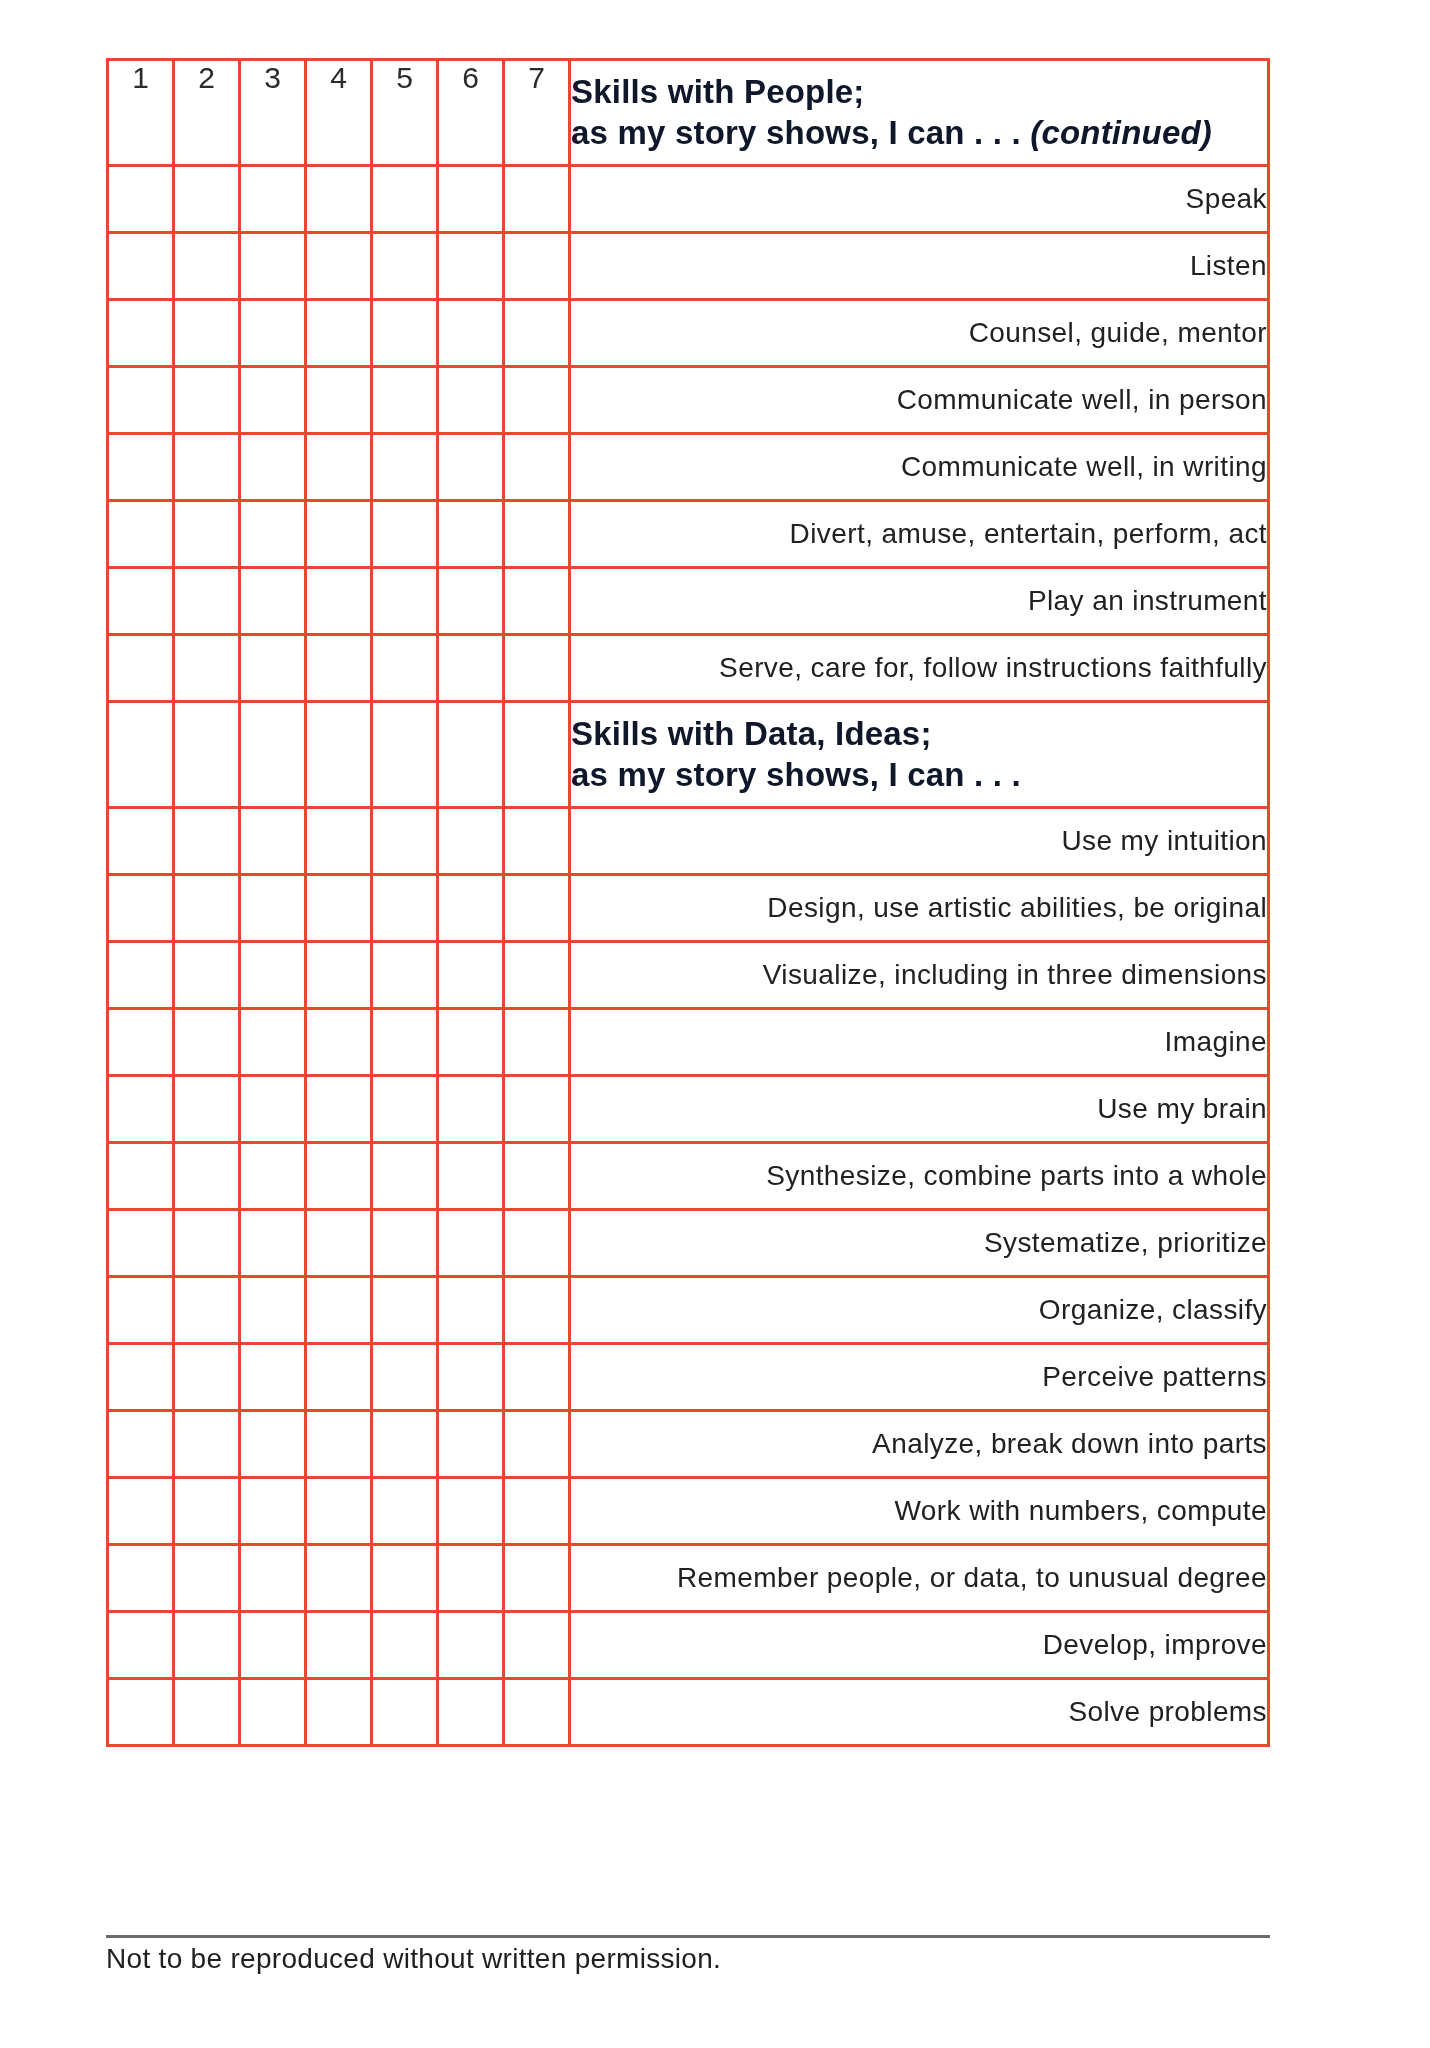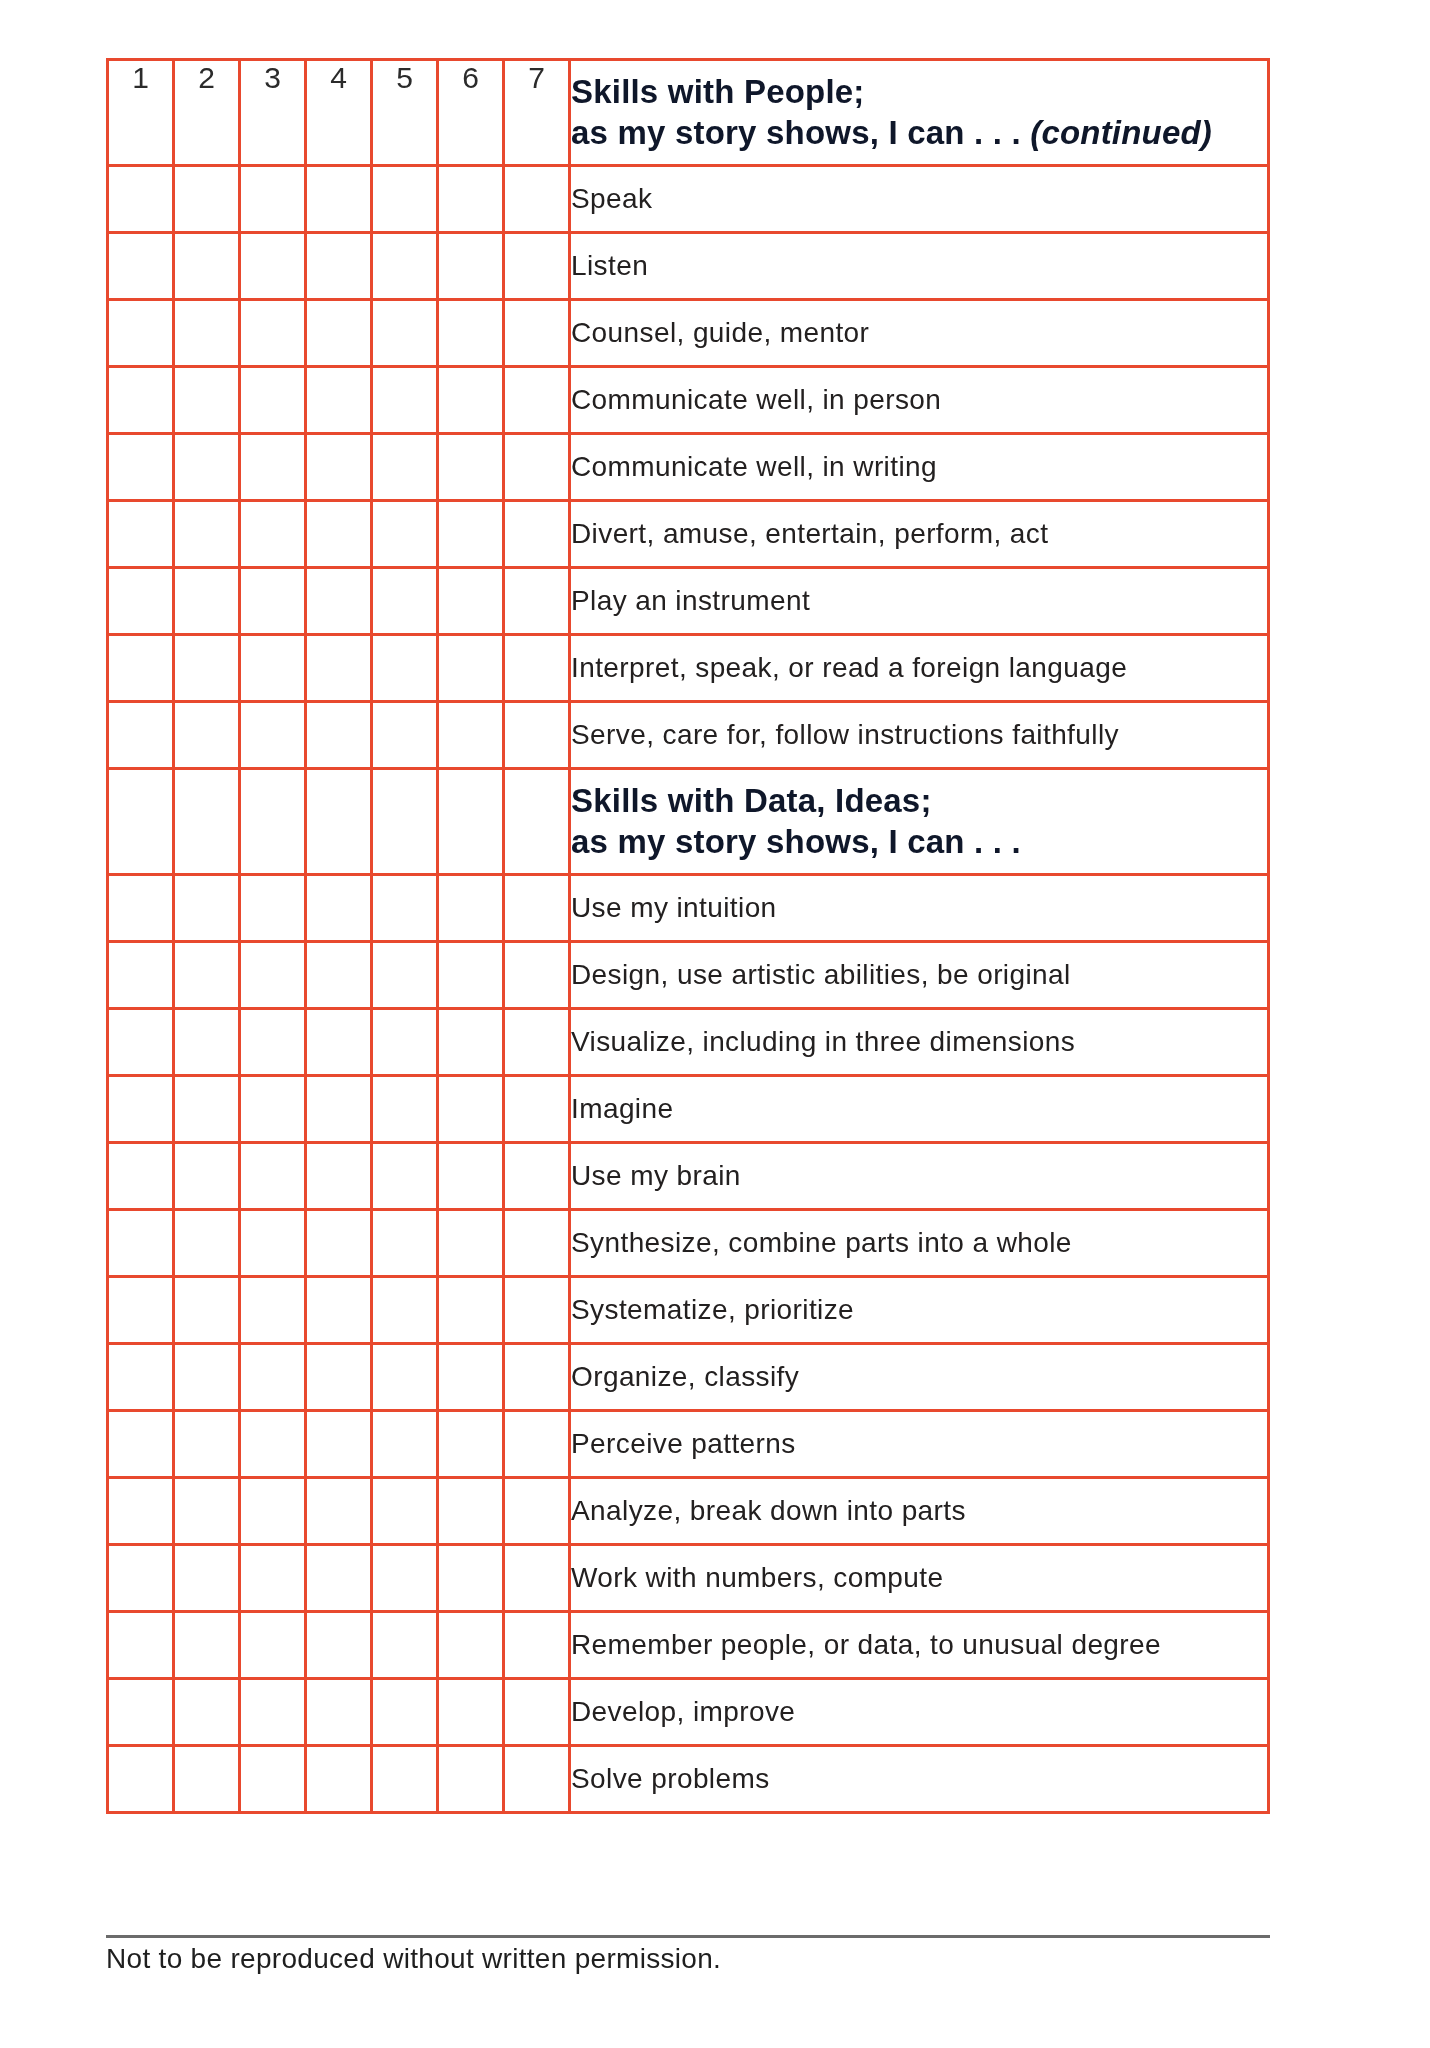--- a/index.html
+++ b/index.html
@@ -24,21 +24,21 @@
     table-layout: fixed;
   }
   table.skills td {
     border: 3px solid #e8492e;
     box-sizing: border-box;
     padding: 0;
   }
   col.narrow { width: 66px; }
   col.wide   { width: auto; }
   tr.header-row  { height: 106px; }
-  tr.skill-row   { height: 67px; }
+  tr.skill-row   { height: 67px; text-align: right; }
   td.rating-head {
     vertical-align: top;
     text-align: center;
     padding-top: 16px;
     font-size: 30px;
     color: #2b2b2b;
     font-weight: 400;
   }
   td.section-title {
     vertical-align: middle;
@@ -178,30 +178,20 @@
           <td class="skill-label">Play an instrument</td>
         </tr>
         <tr class="skill-row">
           <td class=""></td>
           <td class=""></td>
           <td class=""></td>
           <td class=""></td>
           <td class=""></td>
           <td class=""></td>
           <td class=""></td>
-          <td class="skill-label">Interpret, speak, or read a foreign language</td>
-        </tr>
-        <tr class="skill-row">
-          <td class=""></td>
-          <td class=""></td>
-          <td class=""></td>
-          <td class=""></td>
-          <td class=""></td>
-          <td class=""></td>
-          <td class=""></td>
           <td class="skill-label">Serve, care for, follow instructions faithfully</td>
         </tr>
         <tr class="header-row">
           <td class=""></td>
           <td class=""></td>
           <td class=""></td>
           <td class=""></td>
           <td class=""></td>
           <td class=""></td>
           <td class=""></td>

